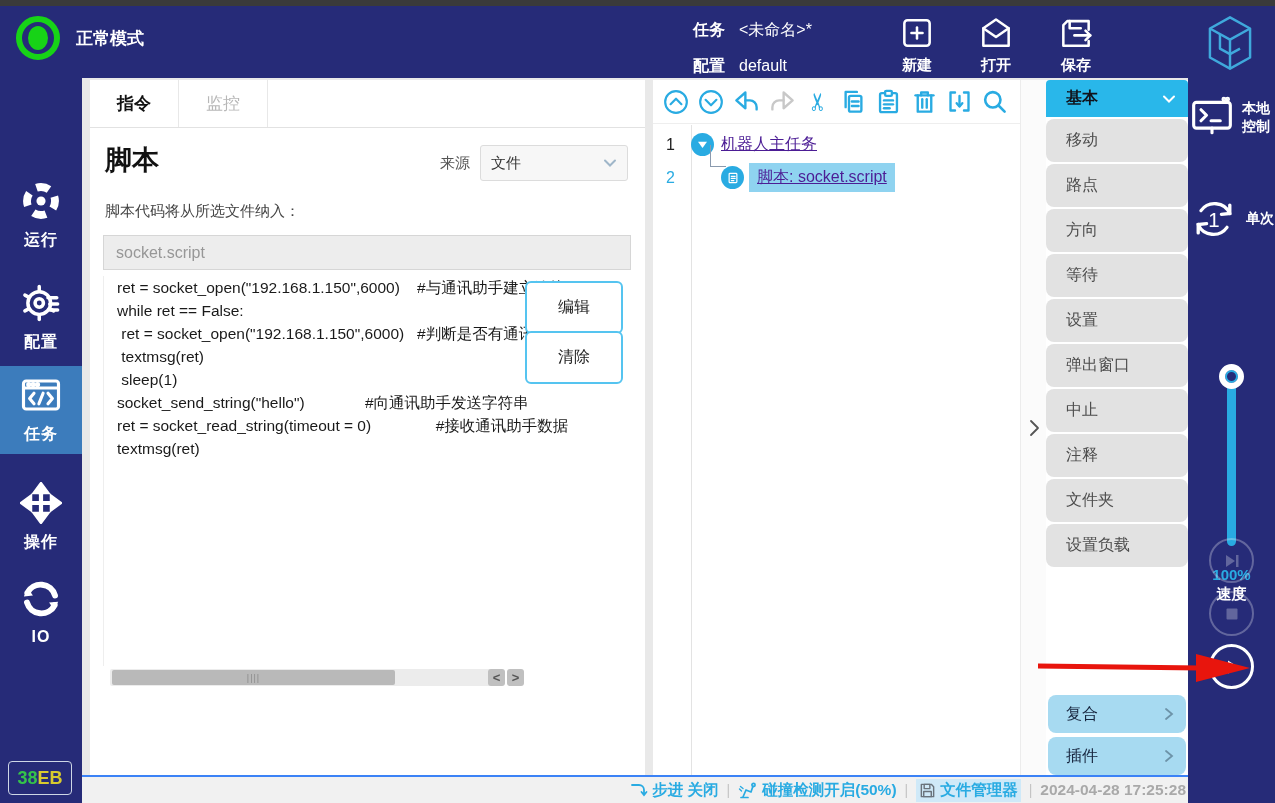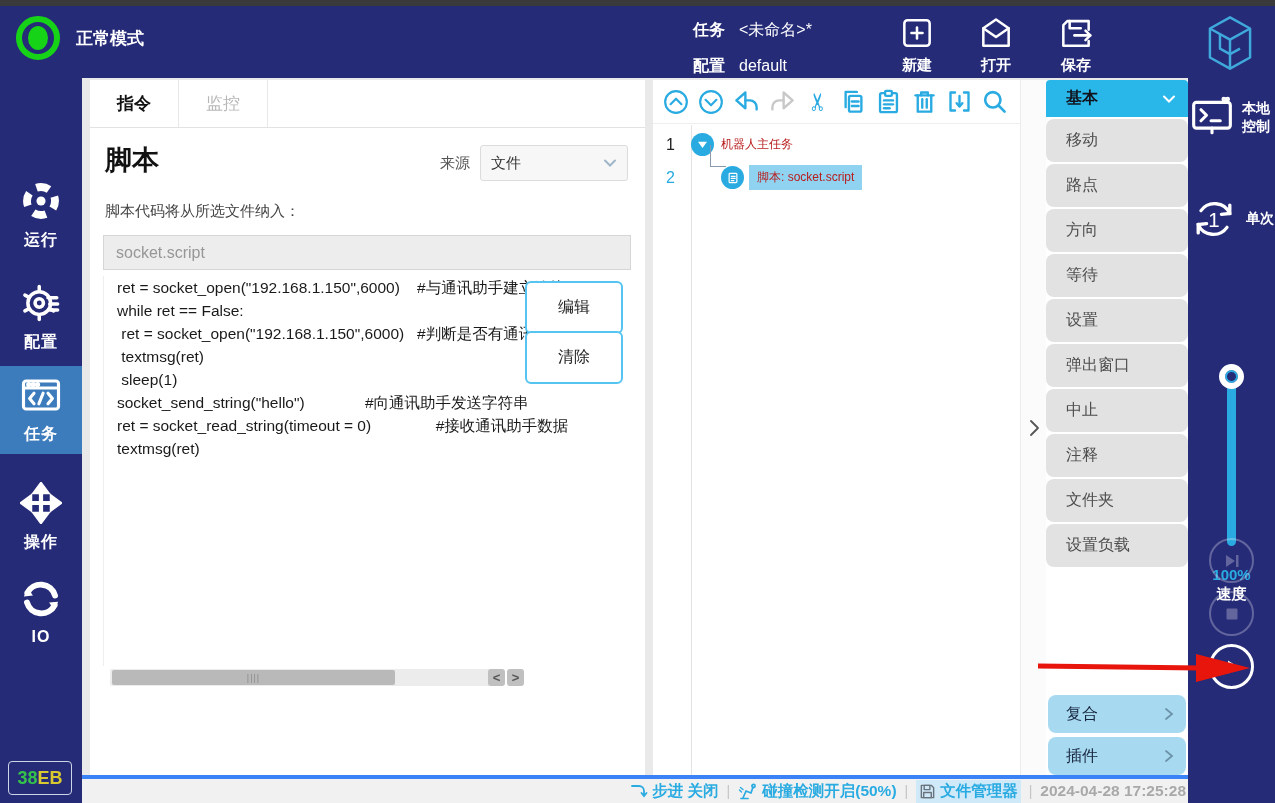--- a/index.html
+++ b/index.html
@@ -57,21 +57,21 @@
   
   .tree-panel { position:absolute; left:653px; top:80px; width:367px; height:695px; background:#fff; }
   .tree-toolbar { height:44px; display:flex; align-items:center; justify-content:space-between; padding:0 10px 0 8px; border-bottom:1px solid #eee; }
   .ticon { width:30px; height:30px; display:flex; align-items:center; justify-content:center; cursor:pointer; }
   .scissor-glyph { font-size:24px; color:#29abe2; transform:rotate(-90deg); }
   .gutter-line { position:absolute; left:38px; top:45px; bottom:0; width:1px; background:#e3e3e3; }
   .tree-row { position:absolute; left:0; height:33px; display:flex; align-items:center; }
   .tree-num { width:30px; text-align:right; padding-right:8px; font-size:16px; }
   .num-black { color:#222; } .num-blue { color:#29abe2; }
   .node-circle { width:23px; height:23px; border-radius:50%; background:#29abe2; display:flex; align-items:center; justify-content:center; flex:0 0 auto; }
-  .tree-label { font-size:12px; color:#b91c1c; margin-left:7px; }
+  .tree-label { font-size:16px; color:#4c1d95; margin-left:7px;text-decoration:underline; }
   .tree-label.sel { background:#8fd3f0; padding:4px 8px; margin-left:5px; }
   .connector { position:absolute; left:57px; top:65px; width:16px; height:22px; border-left:1px solid #8a9aae; border-bottom:1px solid #8a9aae; }
   .expander-strip { position:absolute; left:1020px; top:80px; width:26px; height:695px; background:#fbfbfb; border-left:1px solid #ececec; display:flex; align-items:center; justify-content:center; cursor:pointer; }
 
   
   .instr-panel { position:absolute; left:1046px; top:80px; width:142px; height:695px; background:#fff; display:flex; flex-direction:column; }
   .instr-head { height:37px; background:#29b7ea; border-radius:4px 4px 0 0; display:flex; align-items:center; justify-content:space-between; padding:0 12px 0 20px; margin-bottom:2px; cursor:pointer; }
   .instr-head .lbl { font-size:16px; font-weight:bold; color:#10131c; }
   .instr-item { height:43px; background:#e2e2e2; margin-bottom:2px; display:flex; align-items:center; padding-left:20px; font-size:16px; color:#4d4d4d; cursor:pointer;border-radius:8px; }
   .instr-spacer { flex:1; background:#fff; }
@@ -84,21 +84,21 @@
   .slider-wrap { position:absolute; left:0; top:288px; width:87px; height:185px; display:flex; justify-content:center; }
   .slider-track { width:9px; height:180px; background:#29abe2; border-radius:5px; position:relative; cursor:pointer; }
   .slider-knob { position:absolute; left:-8px; top:-2px; width:25px; height:25px; border-radius:50%; border:6px solid #fff; background:#262b78; box-shadow:0 0 0 2px #29abe2 inset; cursor:grab; }
   .speed-val { position:absolute; top:488px; width:87px; text-align:center; font-size:15px; font-weight:bold; color:#29abe2; }
   .speed-lbl { position:absolute; top:507px; width:87px; text-align:center; font-size:15px; font-weight:bold; color:#fff; }
   .pb-btn { position:absolute; left:21px; width:45px; height:45px; border-radius:50%; display:flex; align-items:center; justify-content:center; cursor:pointer; }
   .pb-dim { border:2.5px solid rgba(255,255,255,0.28); color:rgba(255,255,255,0.28); }
   .pb-bright { border:3px solid #ffffff; color:#fff; }
 
   
-  .statusbar { position:absolute; left:82px; top:775px; width:1106px; height:28px; background:#f1f1f1; border-top:4px solid #3b82f6; display:flex; align-items:center; justify-content:flex-end; gap:8px; padding-right:2px; }
+  .statusbar { position:absolute; left:82px; top:775px; width:1106px; height:28px; background:#f1f1f1; border-top:2px solid #3b82f6; display:flex; align-items:center; justify-content:flex-end; gap:8px; padding-right:2px; }
   .st-item { display:flex; align-items:center; gap:4px; font-size:15.5px; font-weight:bold; color:#29abe2; cursor:pointer; }
   .st-sep { color:#c4c4c4; font-size:14px; }
   .st-file { background:#cfe9f8; padding:1px 3px; }
   .st-time { font-size:15.5px; font-weight:bold; color:#a9a9a9; }
 
   
   .red-arrow { position:absolute; left:1038px; top:650px; z-index:60; pointer-events:none; }
 </style>
 </head>
 <body>

